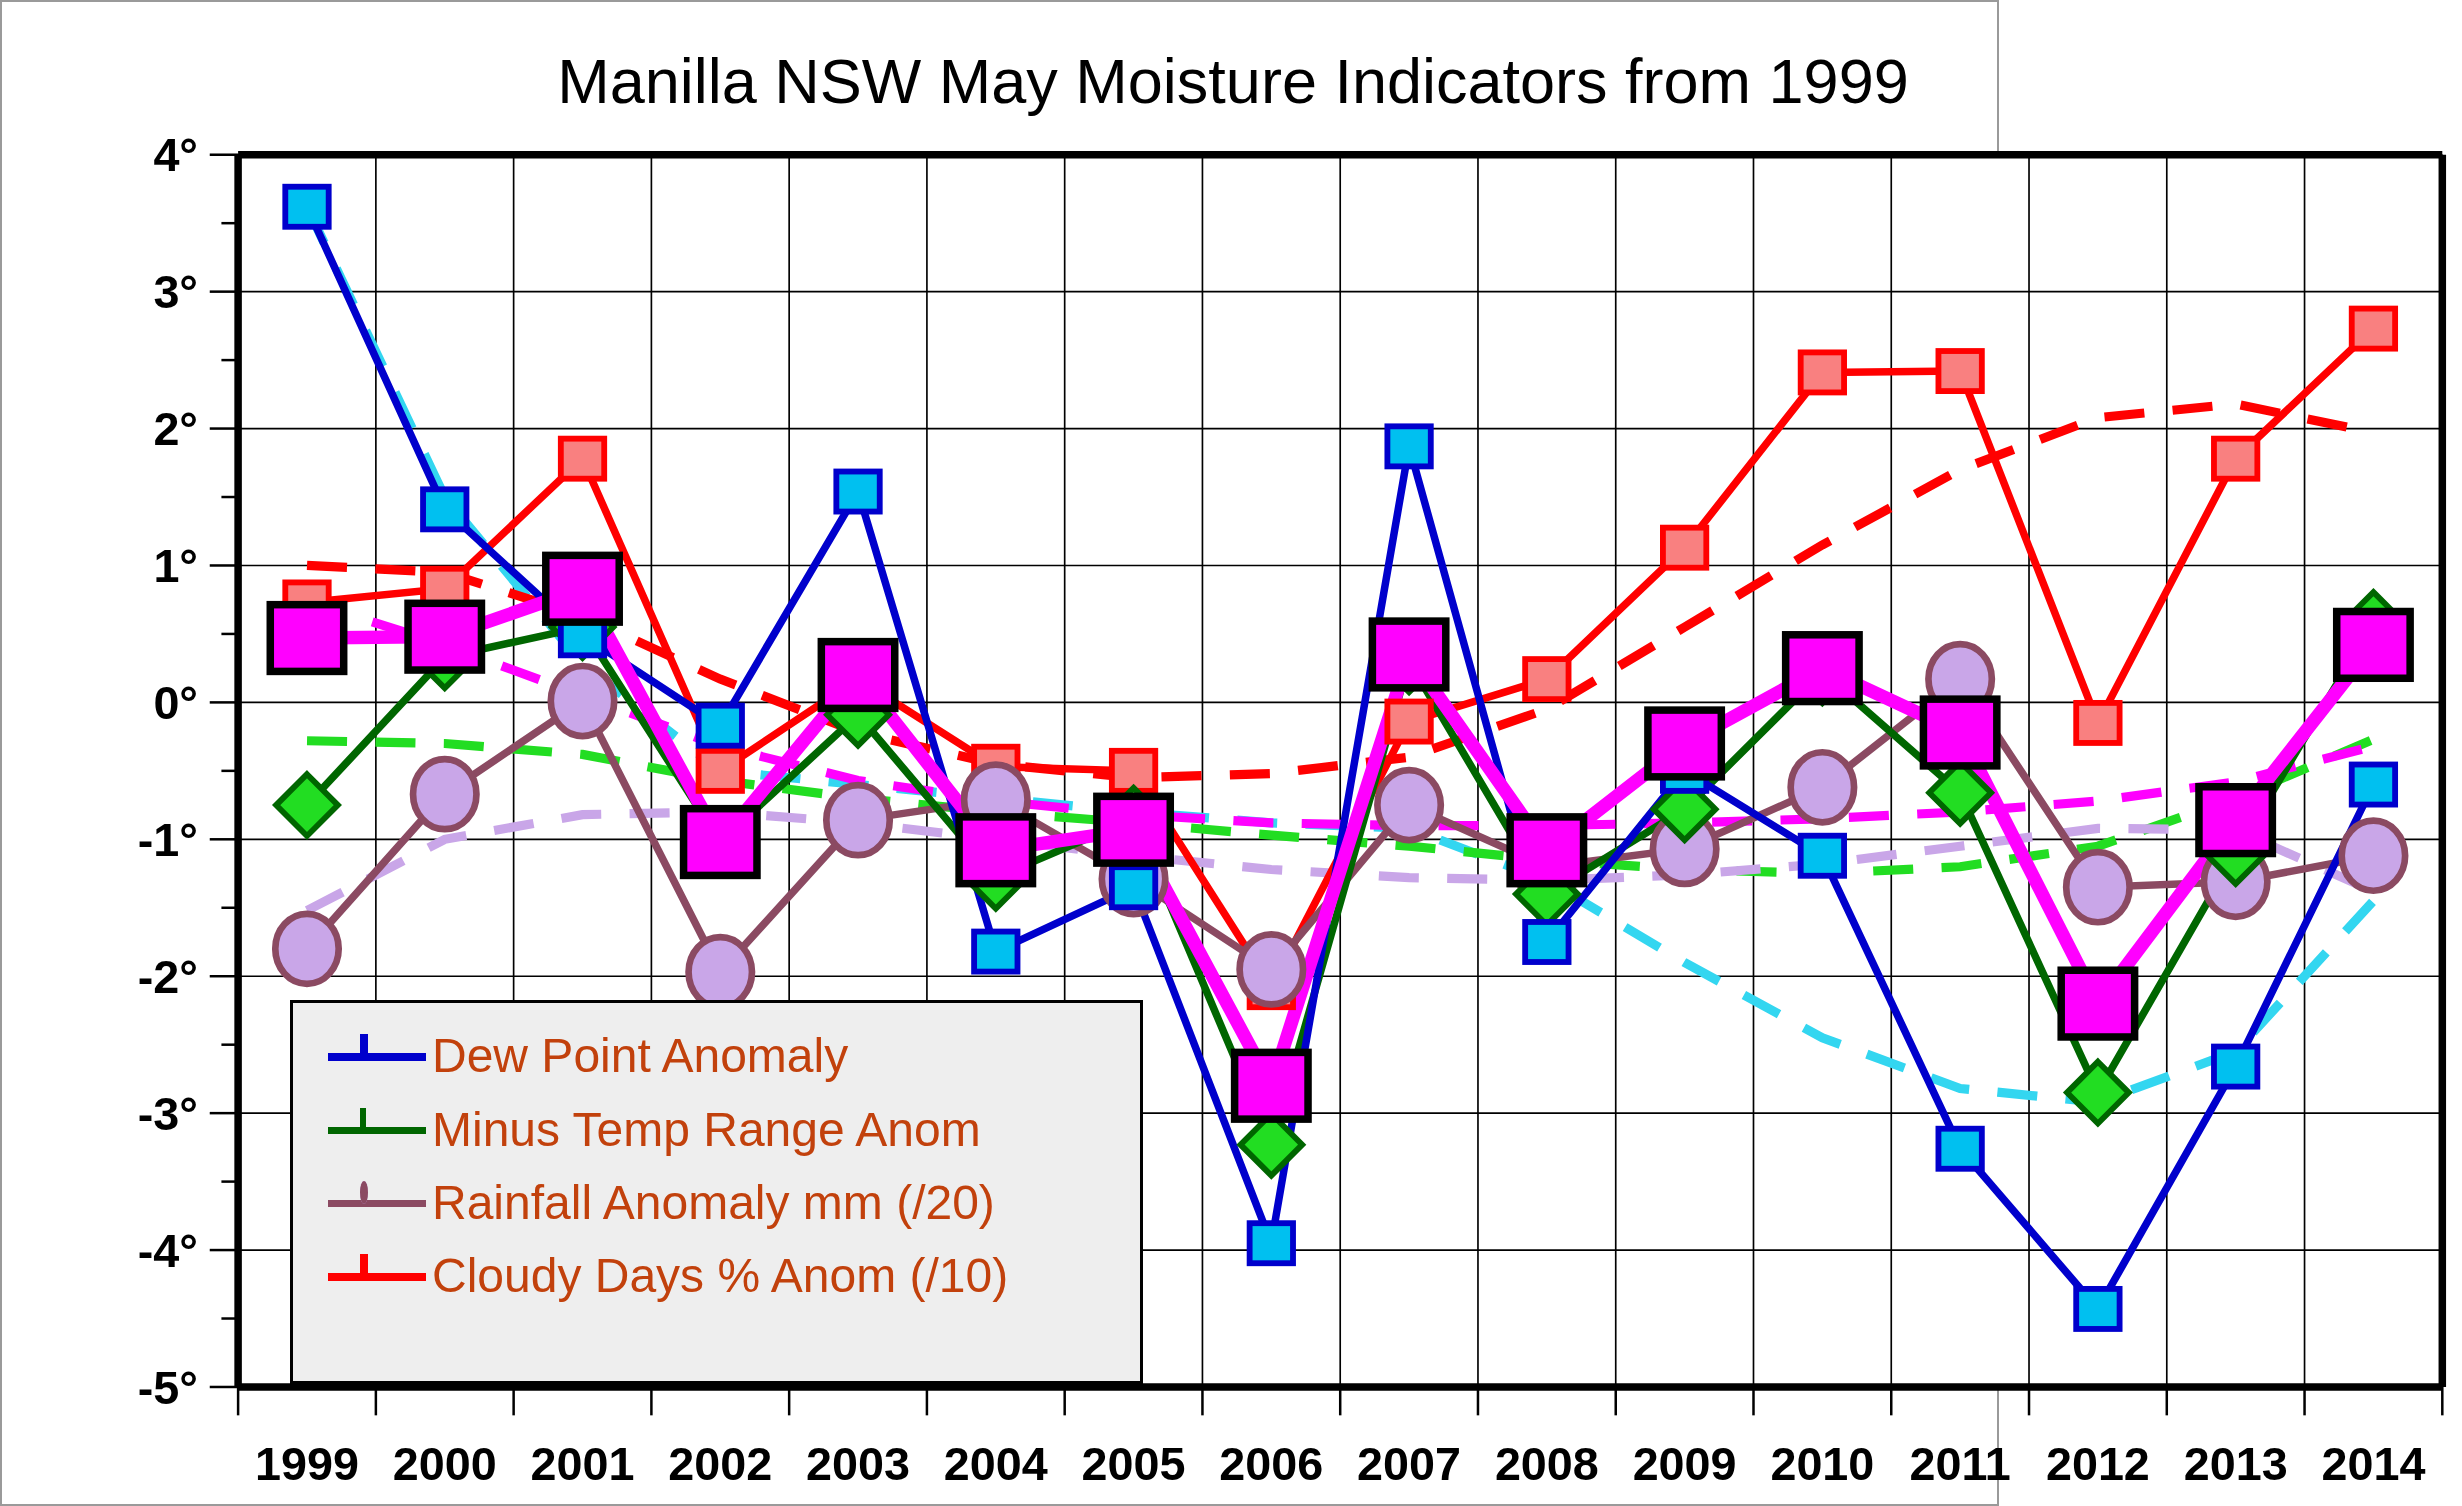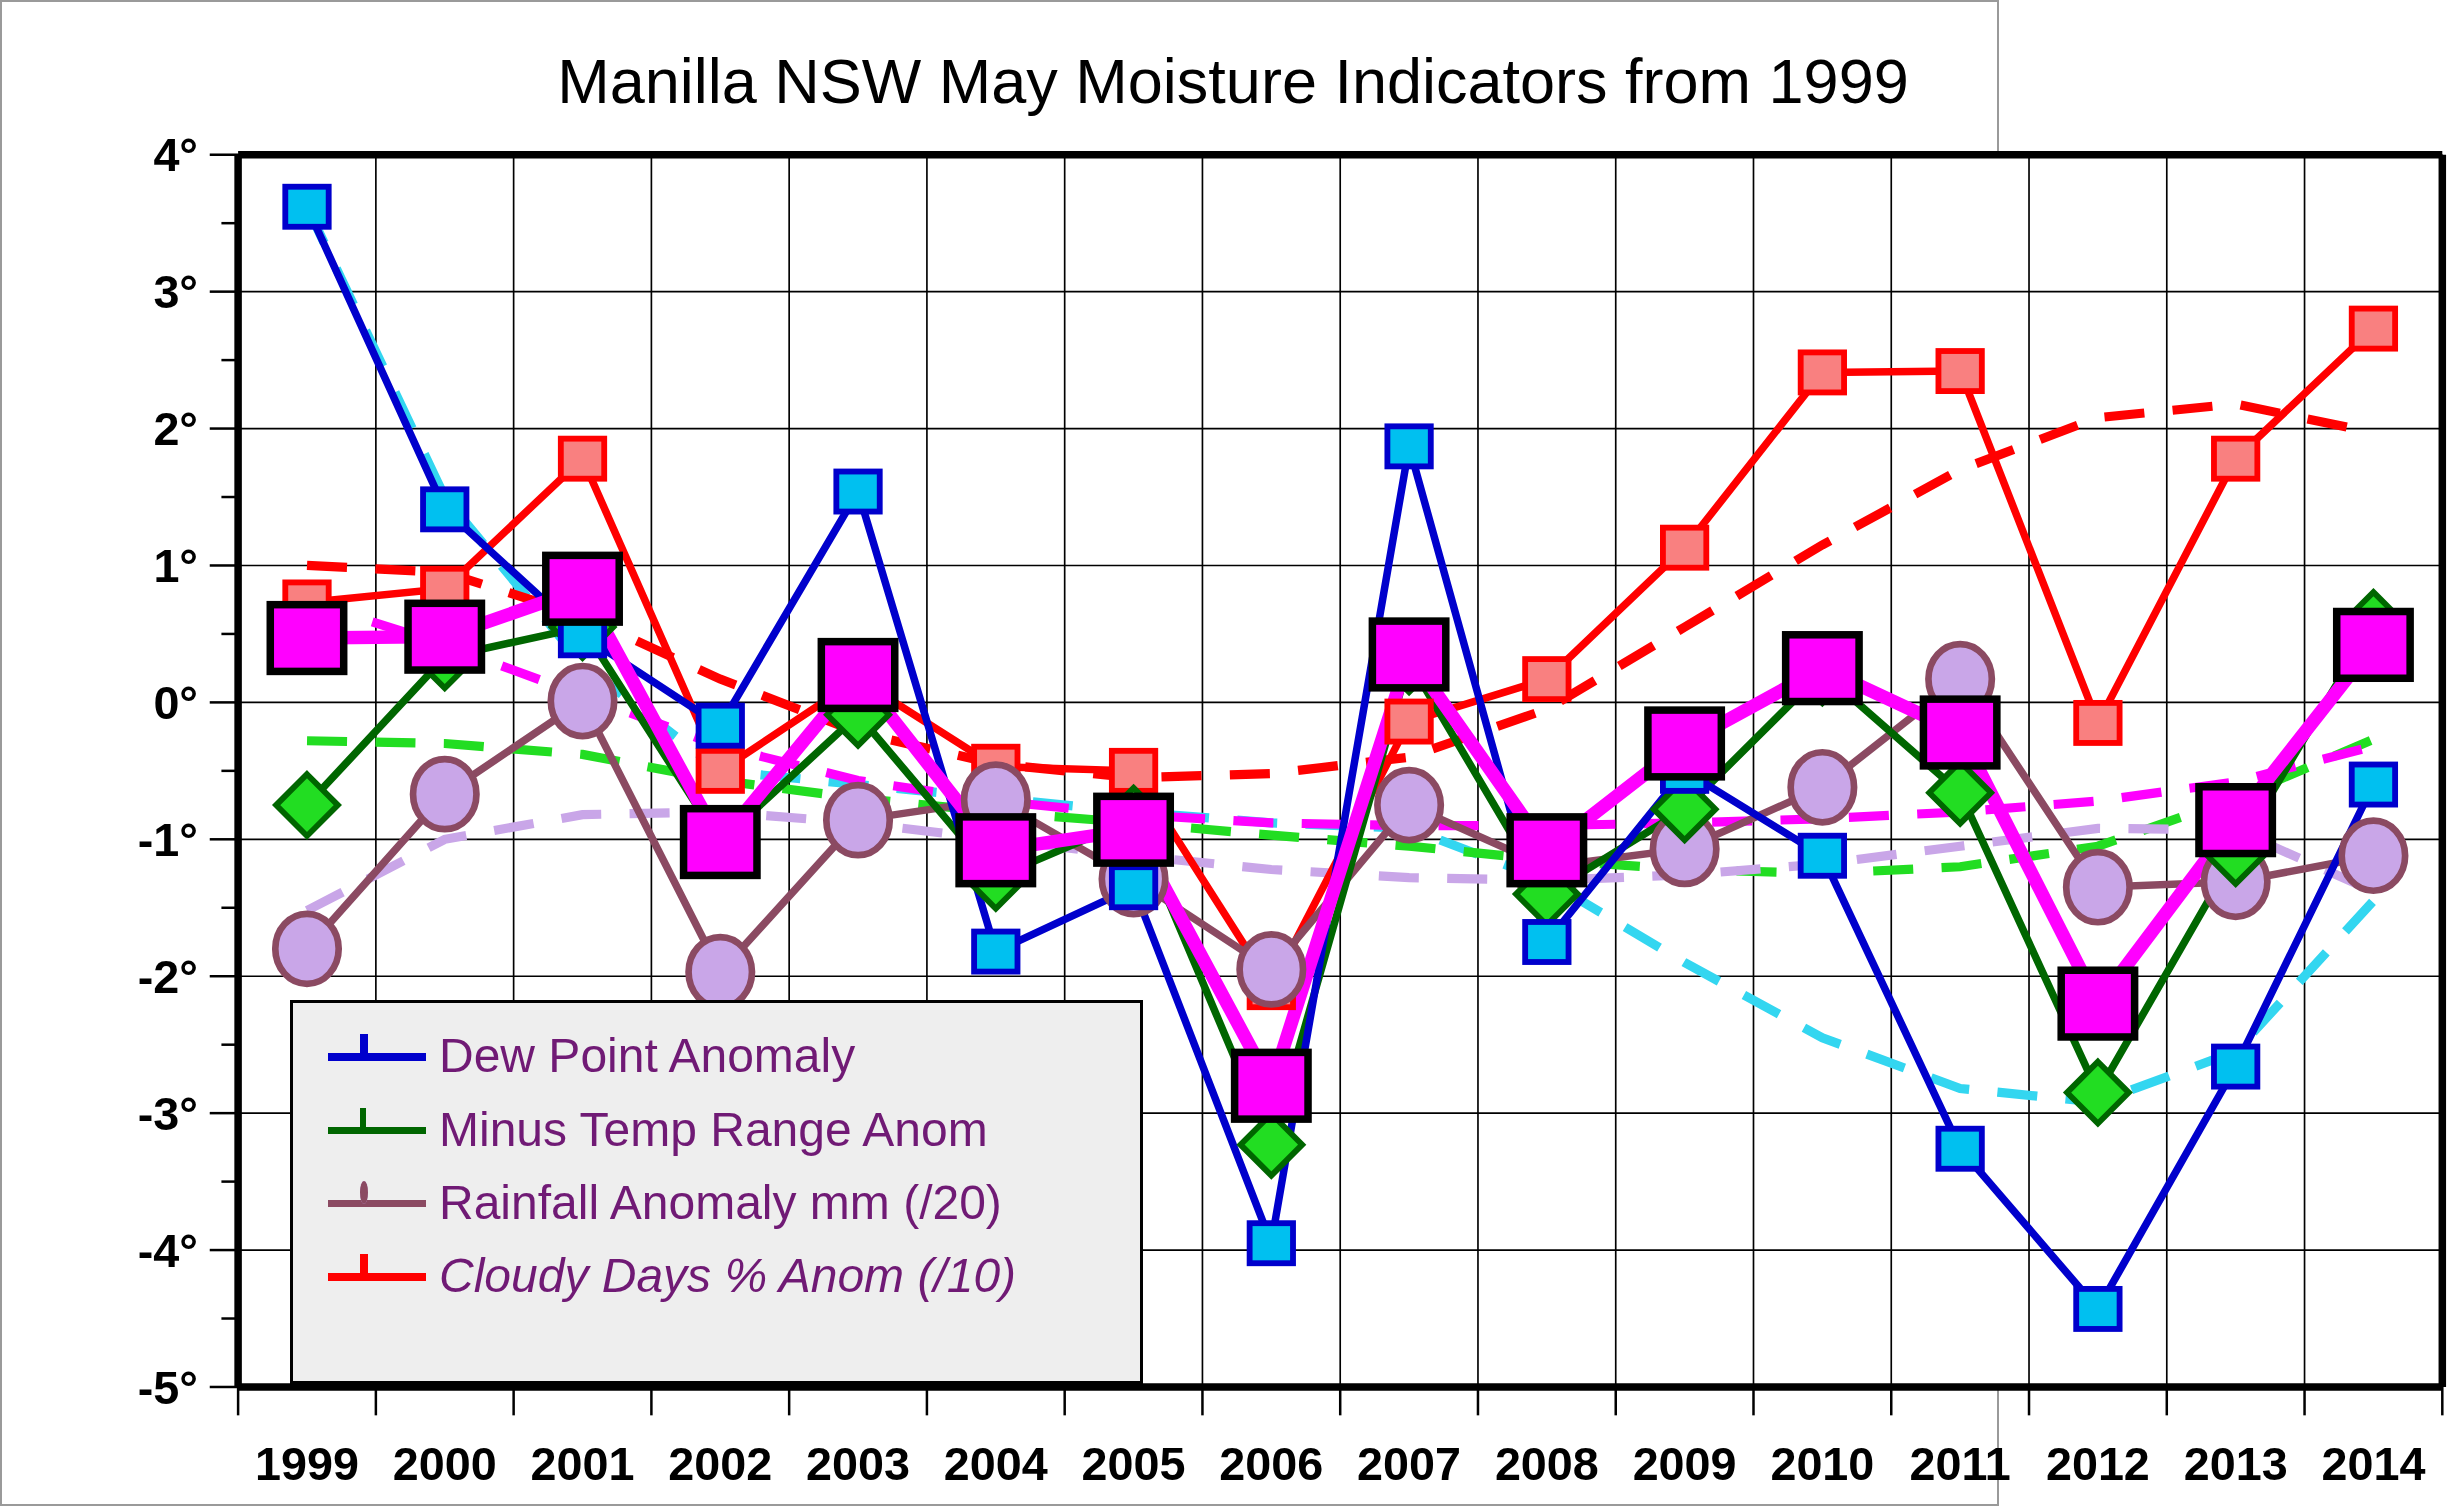--- a/index.html
+++ b/index.html
@@ -36,24 +36,24 @@
     background:#eeeeee;border:3.3px solid #000;box-sizing:border-box;
     padding:18.4px 0 0 0;
   }
   .leg-row{
     display:flex;align-items:center;height:70px;margin-left:35px;margin-bottom:3.3px;
   }
   .leg-key{position:relative;width:98px;height:43px;flex:0 0 98px;}
   .leg-line{position:absolute;left:0;top:18.4px;width:98px;height:7.5px;}
   .leg-mark{position:absolute;left:32px;top:3.3px;}
   .leg-text{
-    font-size:48px;color:#701a75;margin-left:13px;white-space:nowrap;
+    font-size:48px;color:#c2410c;margin-left:6px;white-space:nowrap;
     font-family:"Liberation Sans", sans-serif;line-height:1;
   }
-  .leg-text.italic{font-style:italic;}
+  .leg-text.italic{}
   .sq{width:35px;height:40px;border:4.2px solid;box-sizing:border-box;}
   .dia{width:35px;height:35px;border:3.3px solid;box-sizing:border-box;transform:rotate(45deg);margin-top:2.5px;}
   .cir{width:37px;height:42px;border:4.2px solid;box-sizing:border-box;border-radius:50%;}
 </style>
 </head>
 <body>
 
 <div id="frame">
 
   <div id="title">Manilla NSW May Moisture Indicators from 1999</div>

